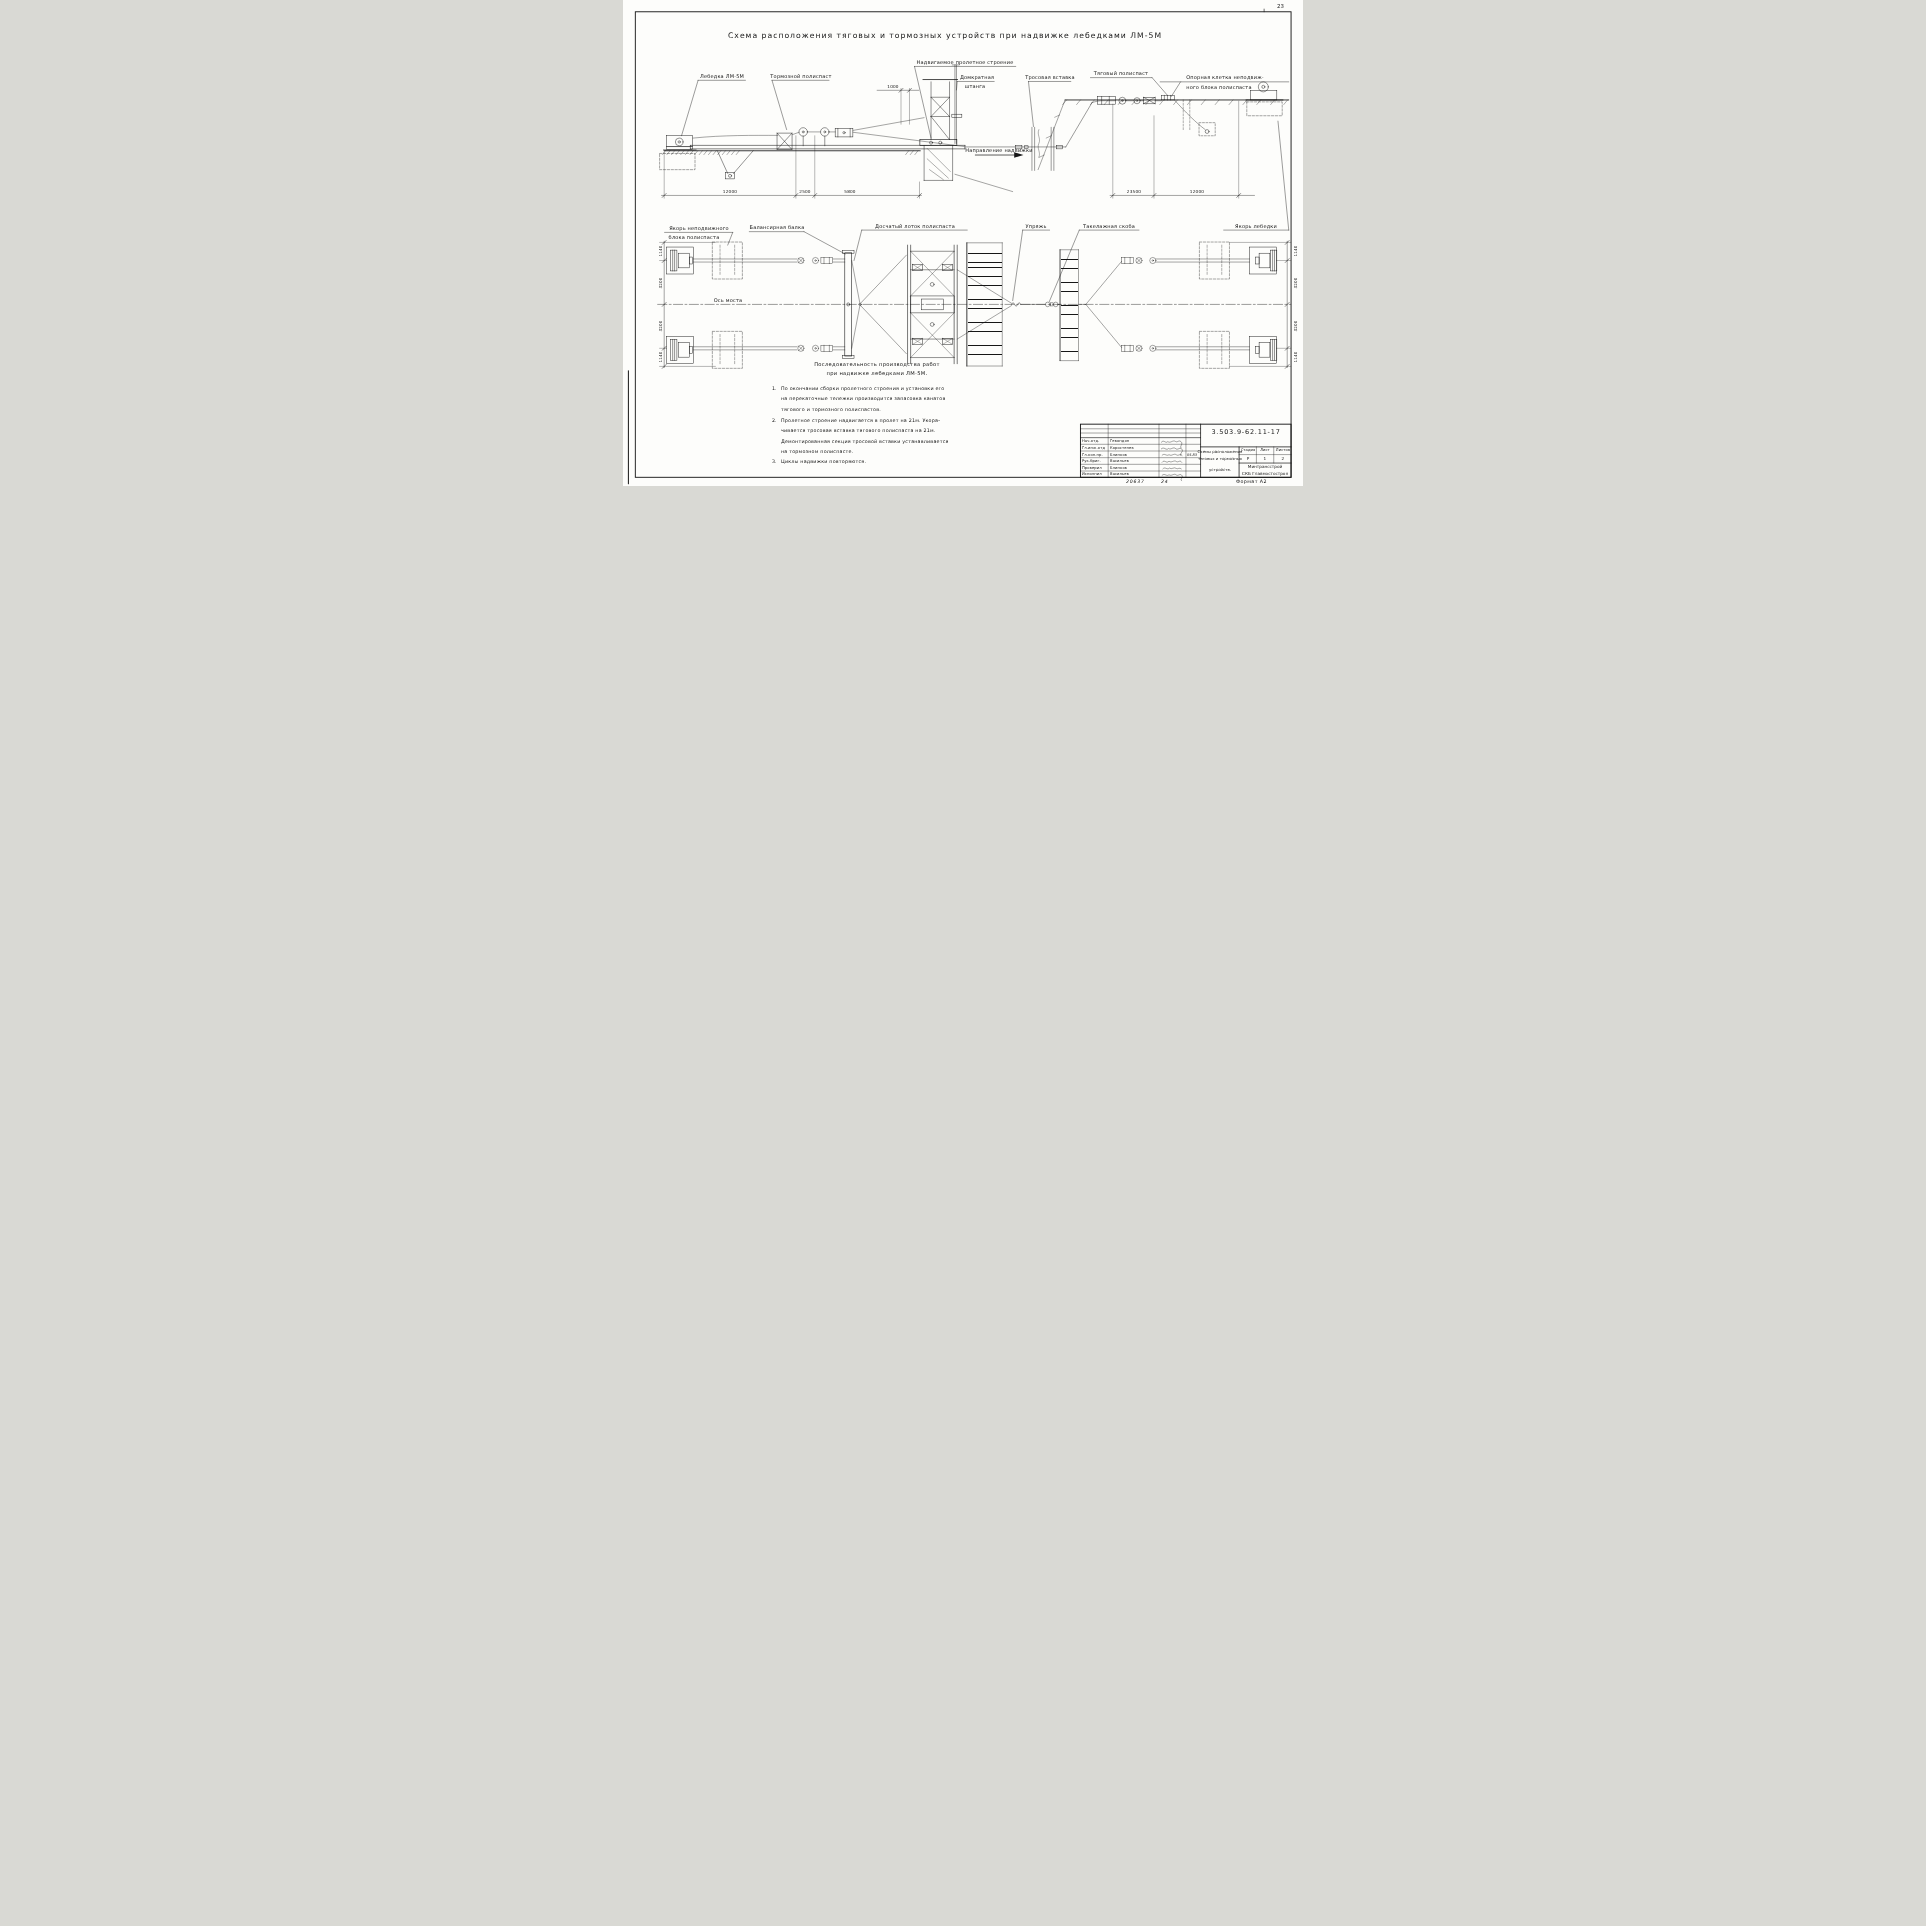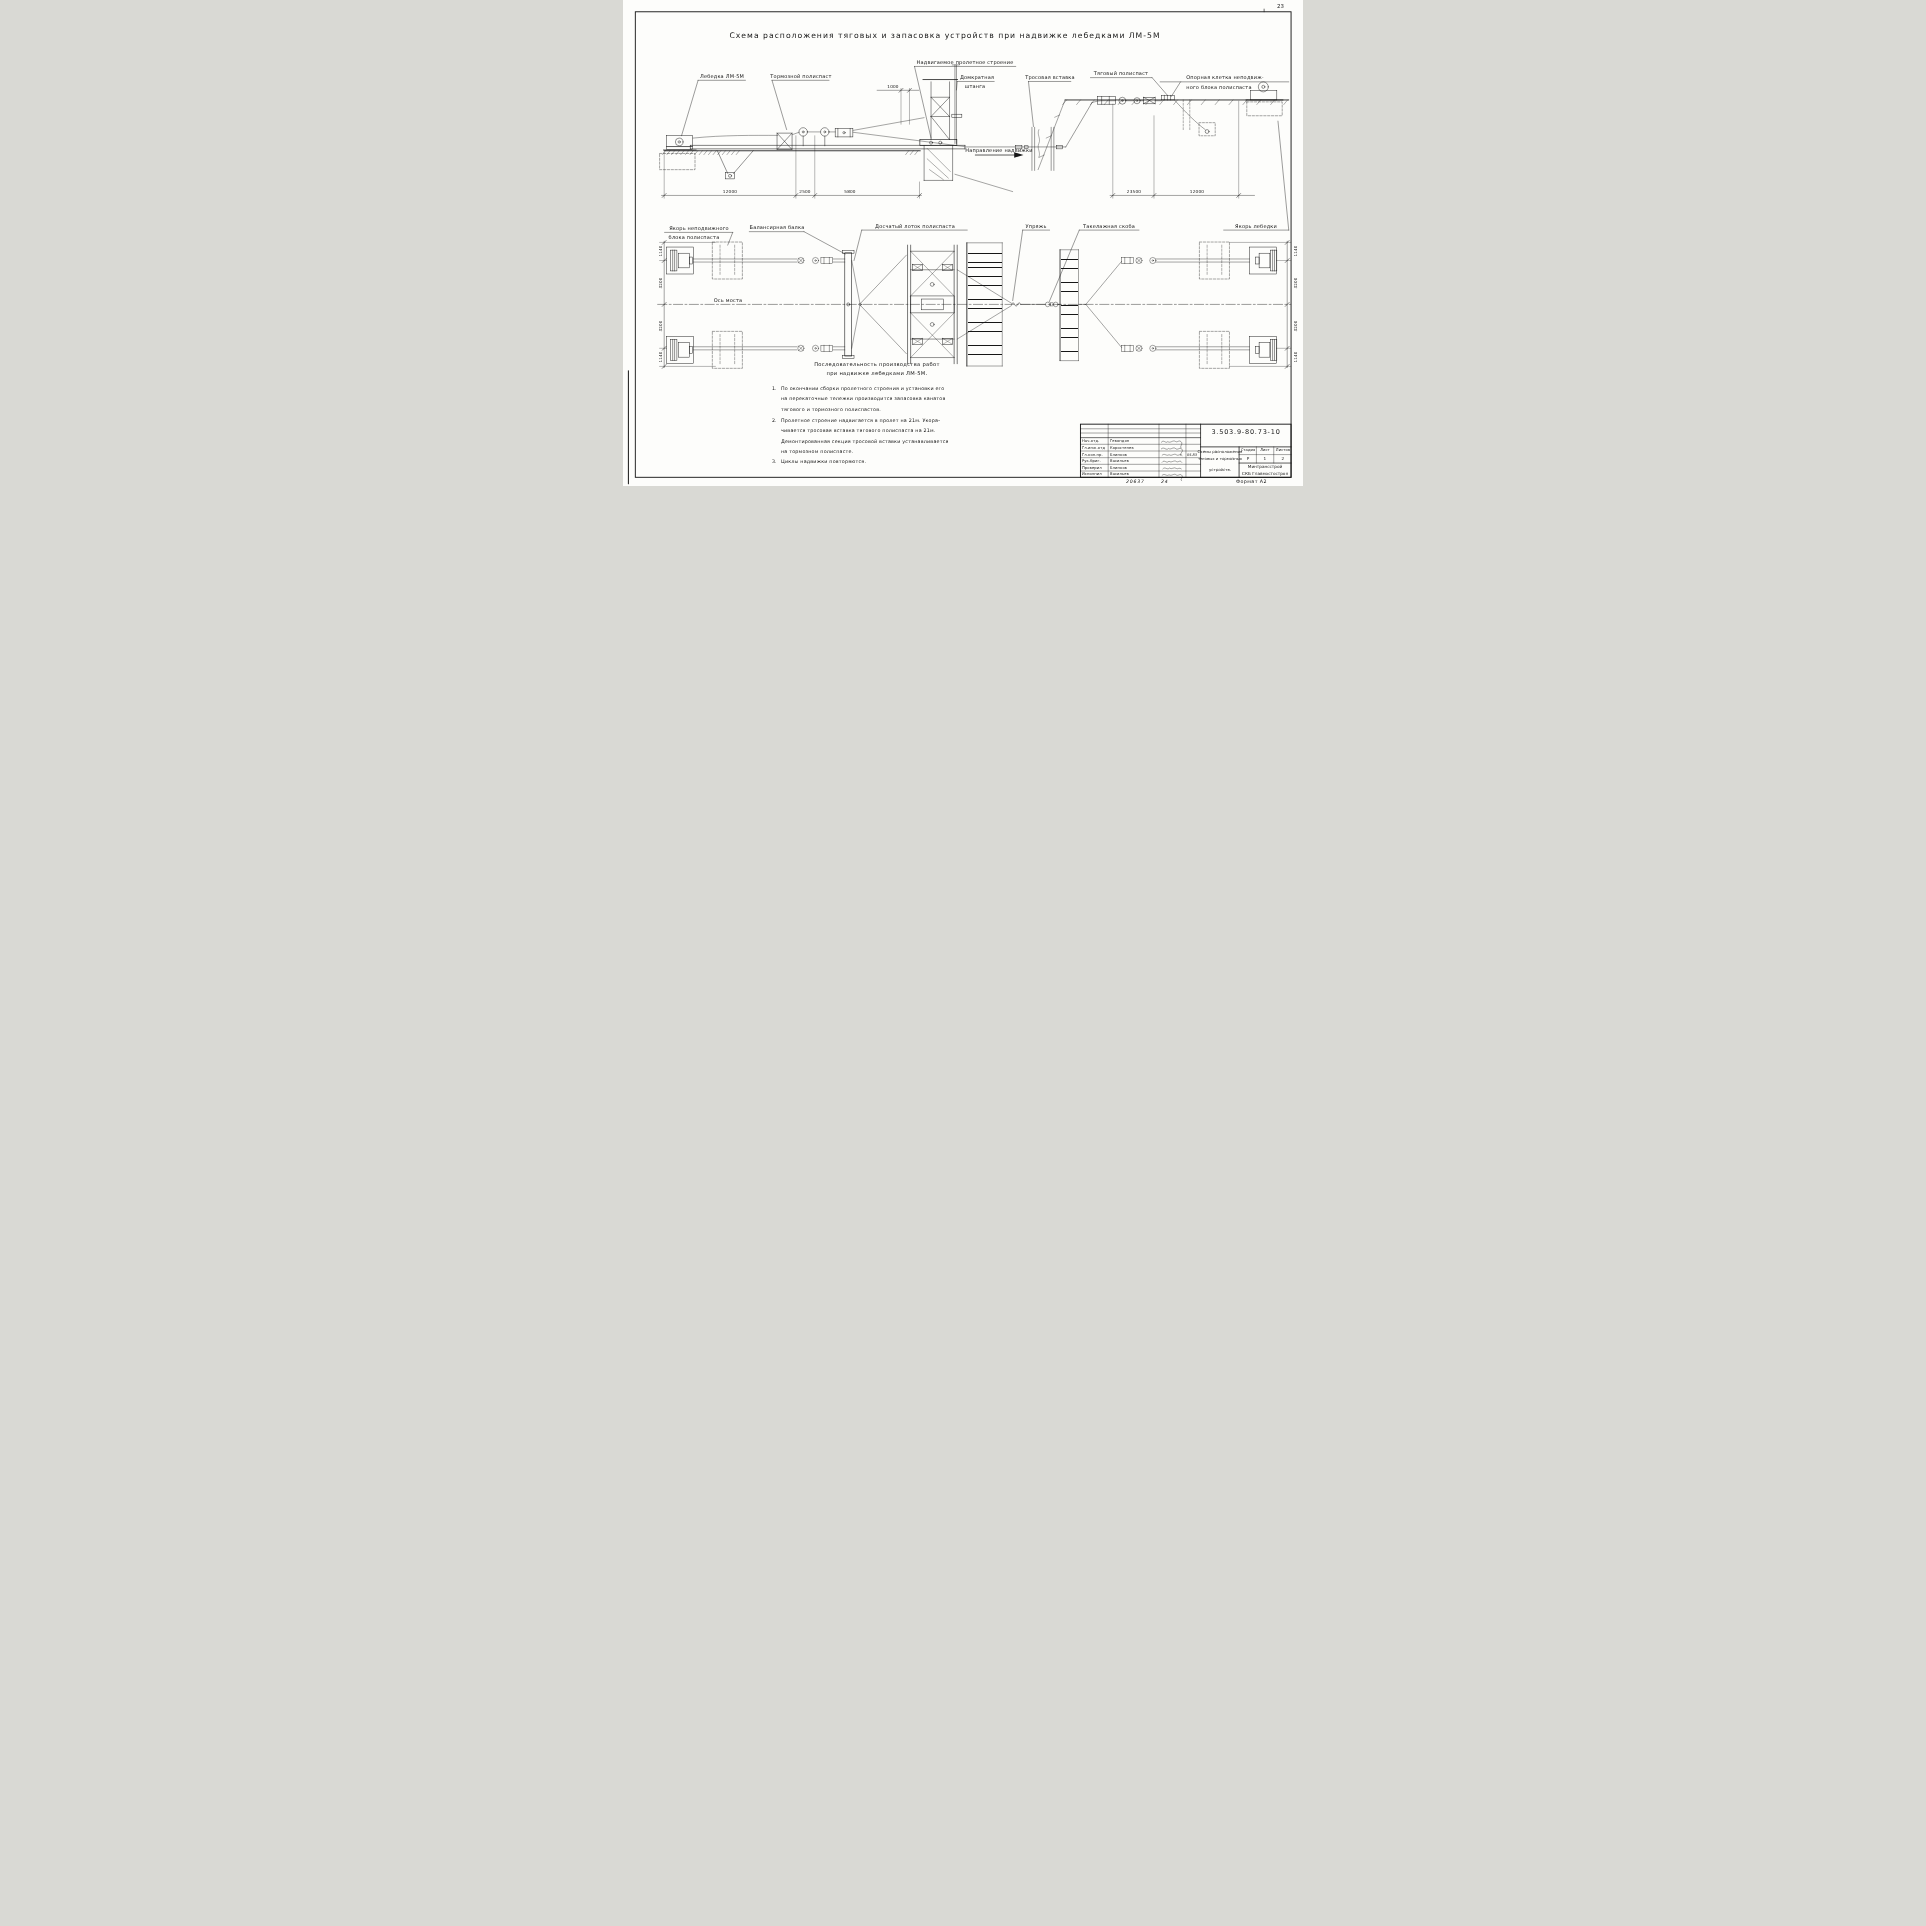--- a/index.html
+++ b/index.html
@@ -330,21 +330,21 @@
         <path d="M1398 1148c7 -9 11 5 17 -2c6 6 13 -5 20 0c5 4 10 -7 16 3c3 5 -6 9 -2 14"></path>
         <path d="M1398 1165c8 -7 12 6 19 -1c6 5 12 -6 19 1c5 4 11 -6 16 2c4 6 -8 10 -3 16"></path>
         <path d="M1400 1182c6 -8 12 4 18 -2c7 6 12 -5 20 1c5 3 9 -5 14 1"></path>
         <path d="M1400 1200c7 -9 11 5 18 -3c6 6 13 -4 19 1c5 4 9 -6 14 2"></path>
         <path d="M1402 1217c6 -7 11 4 17 -2c6 5 12 -4 18 1c4 3 8 -4 13 1"></path>
         <path d="M1400 1234c7 -8 12 5 18 -2c6 6 13 -5 19 1c5 4 10 -6 15 2c3 6 -7 9 -1 13"></path>
       </g>
     </g>
   </svg>
 
-  <div class="txt ttl" style="left:322px;top:31px;">Схема расположения тяговых и запасовка устройств при надвижке лебедками ЛМ-5М</div>
+  <div class="txt ttl" style="left:322px;top:31px;">Схема расположения тяговых и тормозных устройств при надвижке лебедками ЛМ-5М</div>
   <div class="txt" style="left:654px;top:3.1px;font-size:5.4px;">23</div>
 
   <div class="txt lbl" style="left:99px;top:73px;">Лебедка ЛМ-5М</div>
   <div class="txt lbl" style="left:178px;top:73px;">Тормозной полиспаст</div>
   <div class="txt lbl" style="left:342px;top:59px;">Надвигаемое пролетное строение</div>
   <div class="txt lbl" style="left:354px;top:74px;">Домкратная</div>
   <div class="txt lbl" style="left:352px;top:83px;">штанга</div>
   <div class="txt lbl" style="left:427px;top:74px;">Тросовая вставка</div>
   <div class="txt lbl" style="left:498px;top:70px;">Тяговый полиспаст</div>
   <div class="txt lbl" style="left:602px;top:74px;">Опорная клетка неподвиж-</div>
@@ -386,21 +386,21 @@
 
   <div class="txt seqn" style="left:149px;top:418px;">2.</div>
   <div class="txt seql" style="left:158px;top:418px;">Пролетное строение надвигается в пролет на 21м. Укора-</div>
   <div class="txt seql" style="left:158px;top:428px;">чивается тросовая вставка тягового полиспаста на 21м.</div>
   <div class="txt seql" style="left:158px;top:439px;">Демонтированная секция тросовой вставки устанавливается</div>
   <div class="txt seql" style="left:158px;top:449px;">на тормозном полиспасте.</div>
 
   <div class="txt seqn" style="left:149px;top:459px;">3.</div>
   <div class="txt seql" style="left:158px;top:459px;">Циклы надвижки повторяются.</div>
 
-  <div class="txt docnum" style="left:623px;top:428px;">3.503.9-80.73-10</div>
+  <div class="txt docnum" style="left:623px;top:428px;">3.503.9-62.11-17</div>
   <div class="txt org tbc" style="left:597px;top:449px;font-size:3.9px;">Схемы расположения</div>
   <div class="txt org tbc" style="left:597px;top:456px;font-size:3.9px;">тяговых и тормозных</div>
   <div class="txt org tbc" style="left:597px;top:467px;font-size:3.9px;">устройств.</div>
   <div class="txt tb tbc" style="left:625px;top:448px;">Стадия</div>
   <div class="txt tb tbc" style="left:642px;top:448px;">Лист</div>
   <div class="txt tb tbc" style="left:660px;top:448px;">Листов</div>
   <div class="txt tb tbc" style="left:625px;top:456px;font-size:4.2px;">Р</div>
   <div class="txt tb tbc" style="left:642px;top:456px;font-size:4.2px;">1</div>
   <div class="txt tb tbc" style="left:660px;top:456px;font-size:4.2px;">2</div>
   <div class="txt org" style="left:642px;top:464px;">Минтрансстрой</div>

